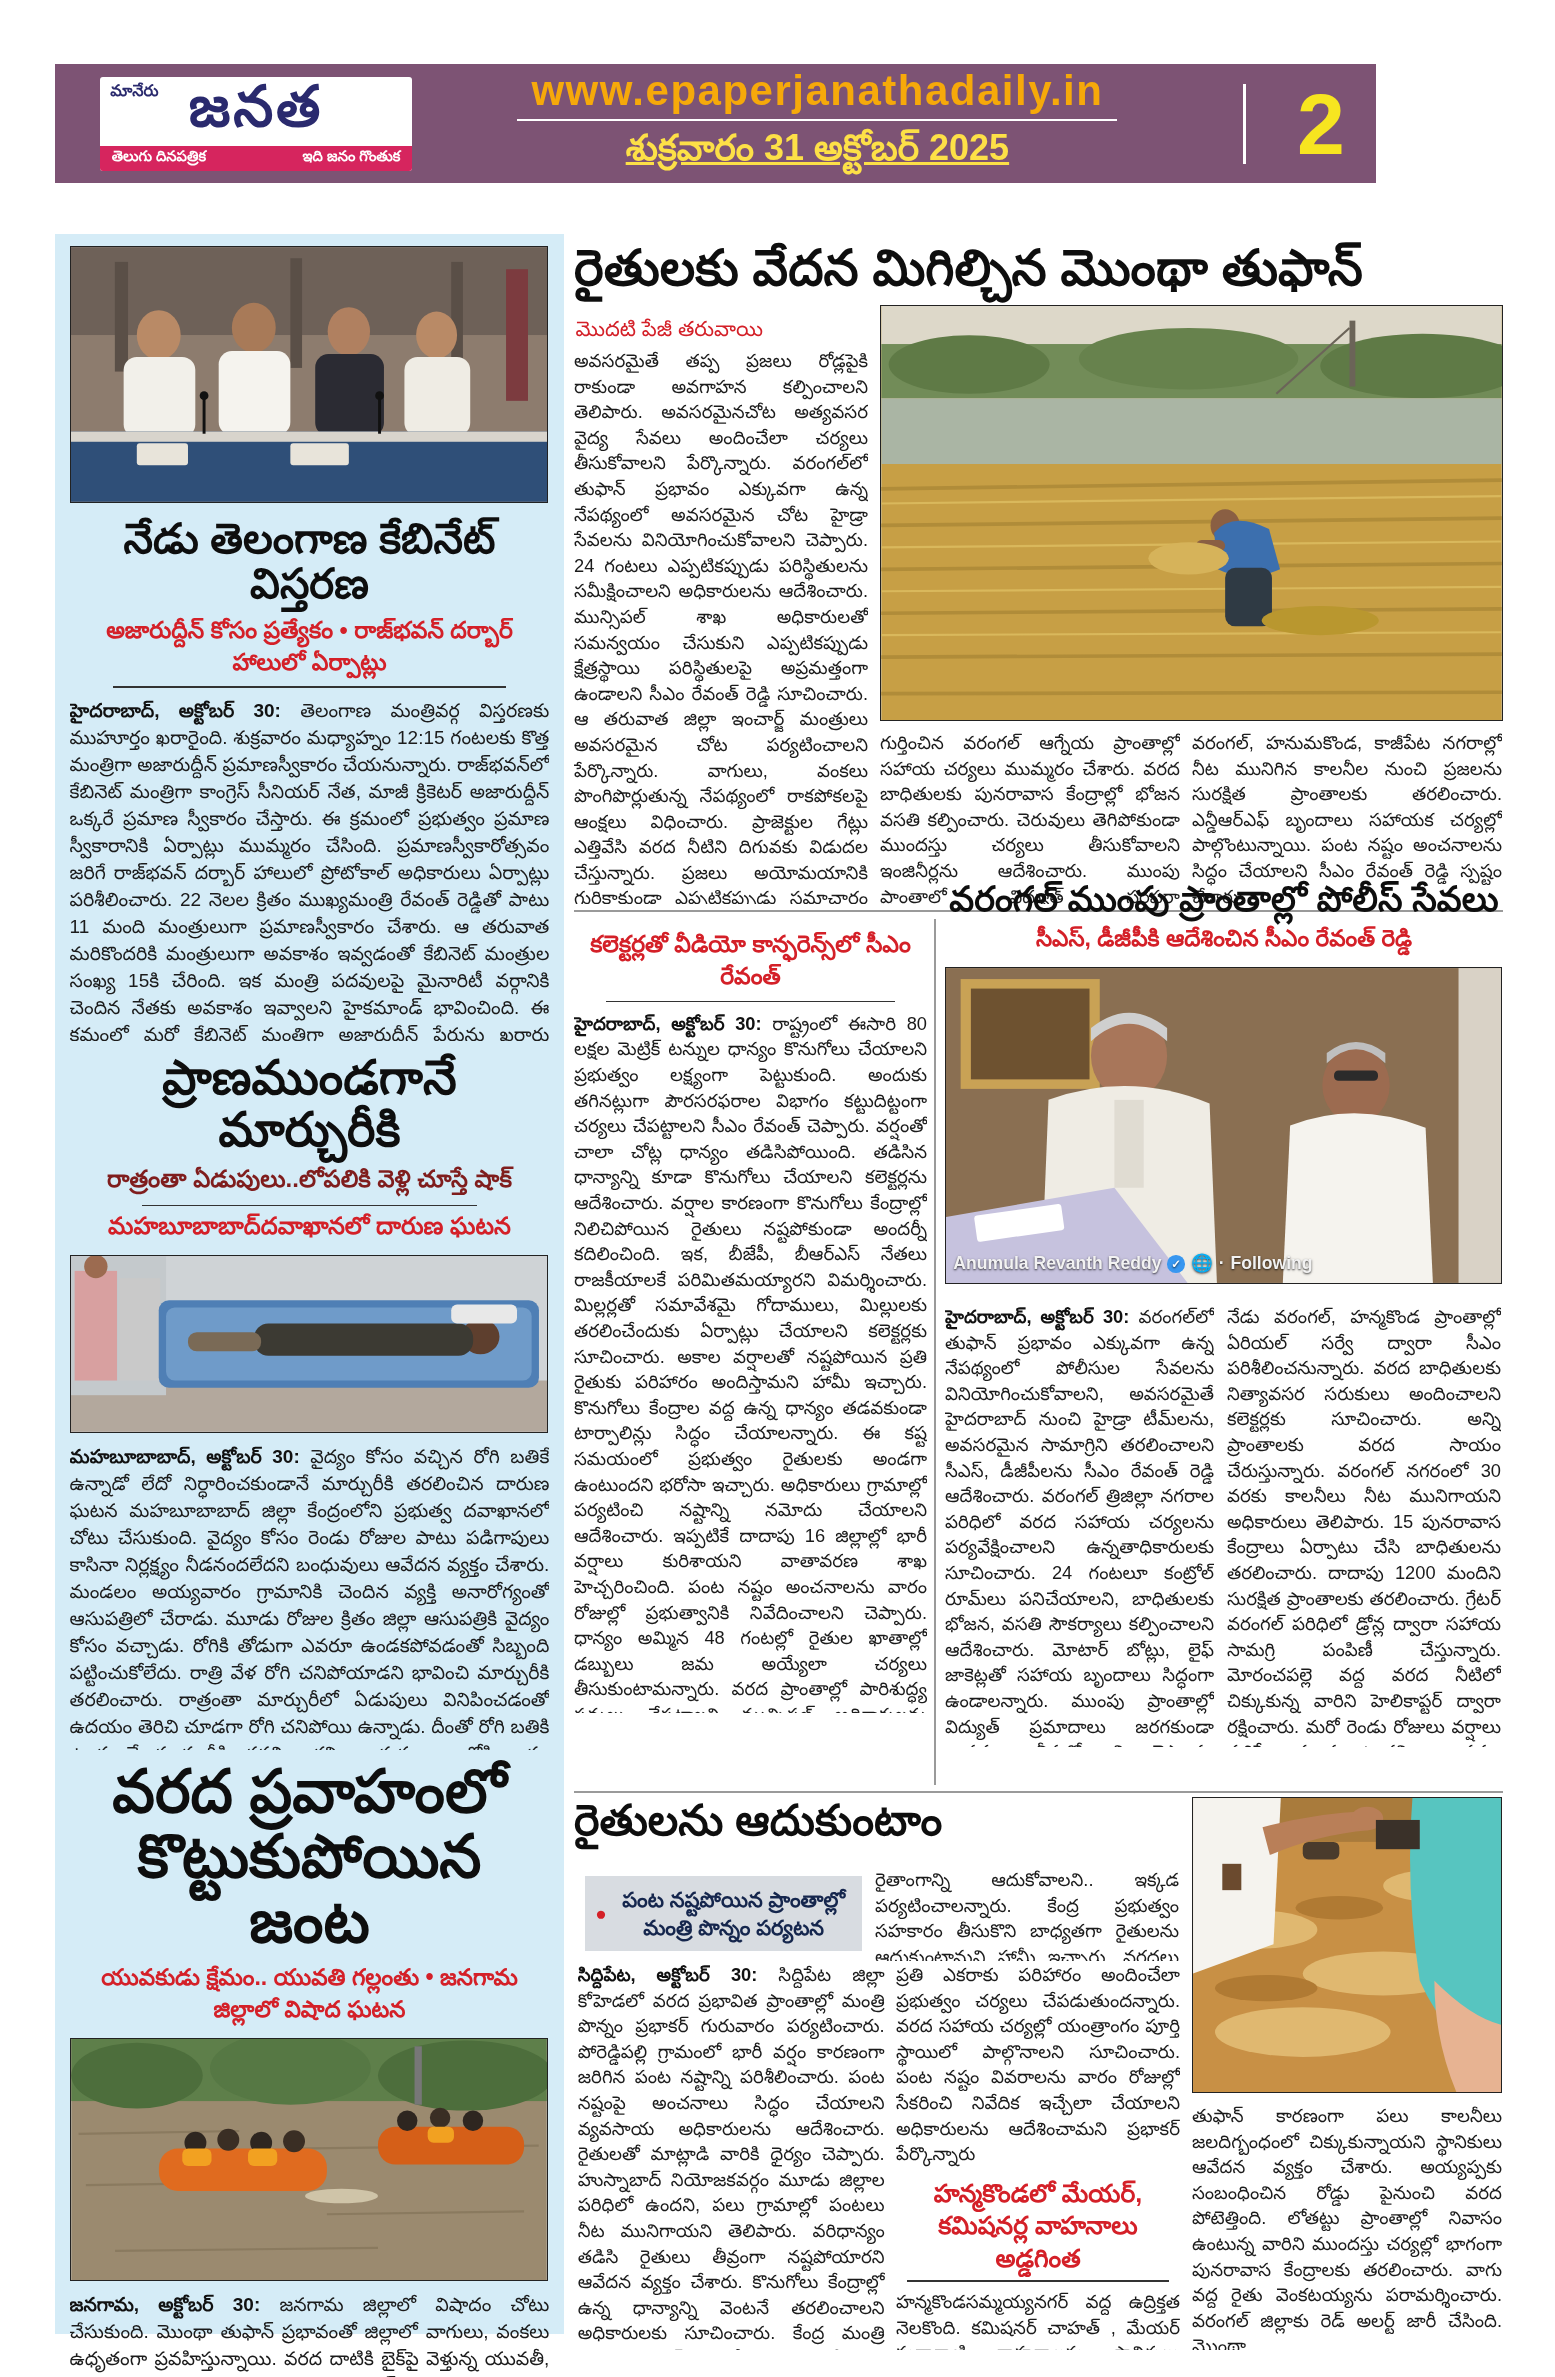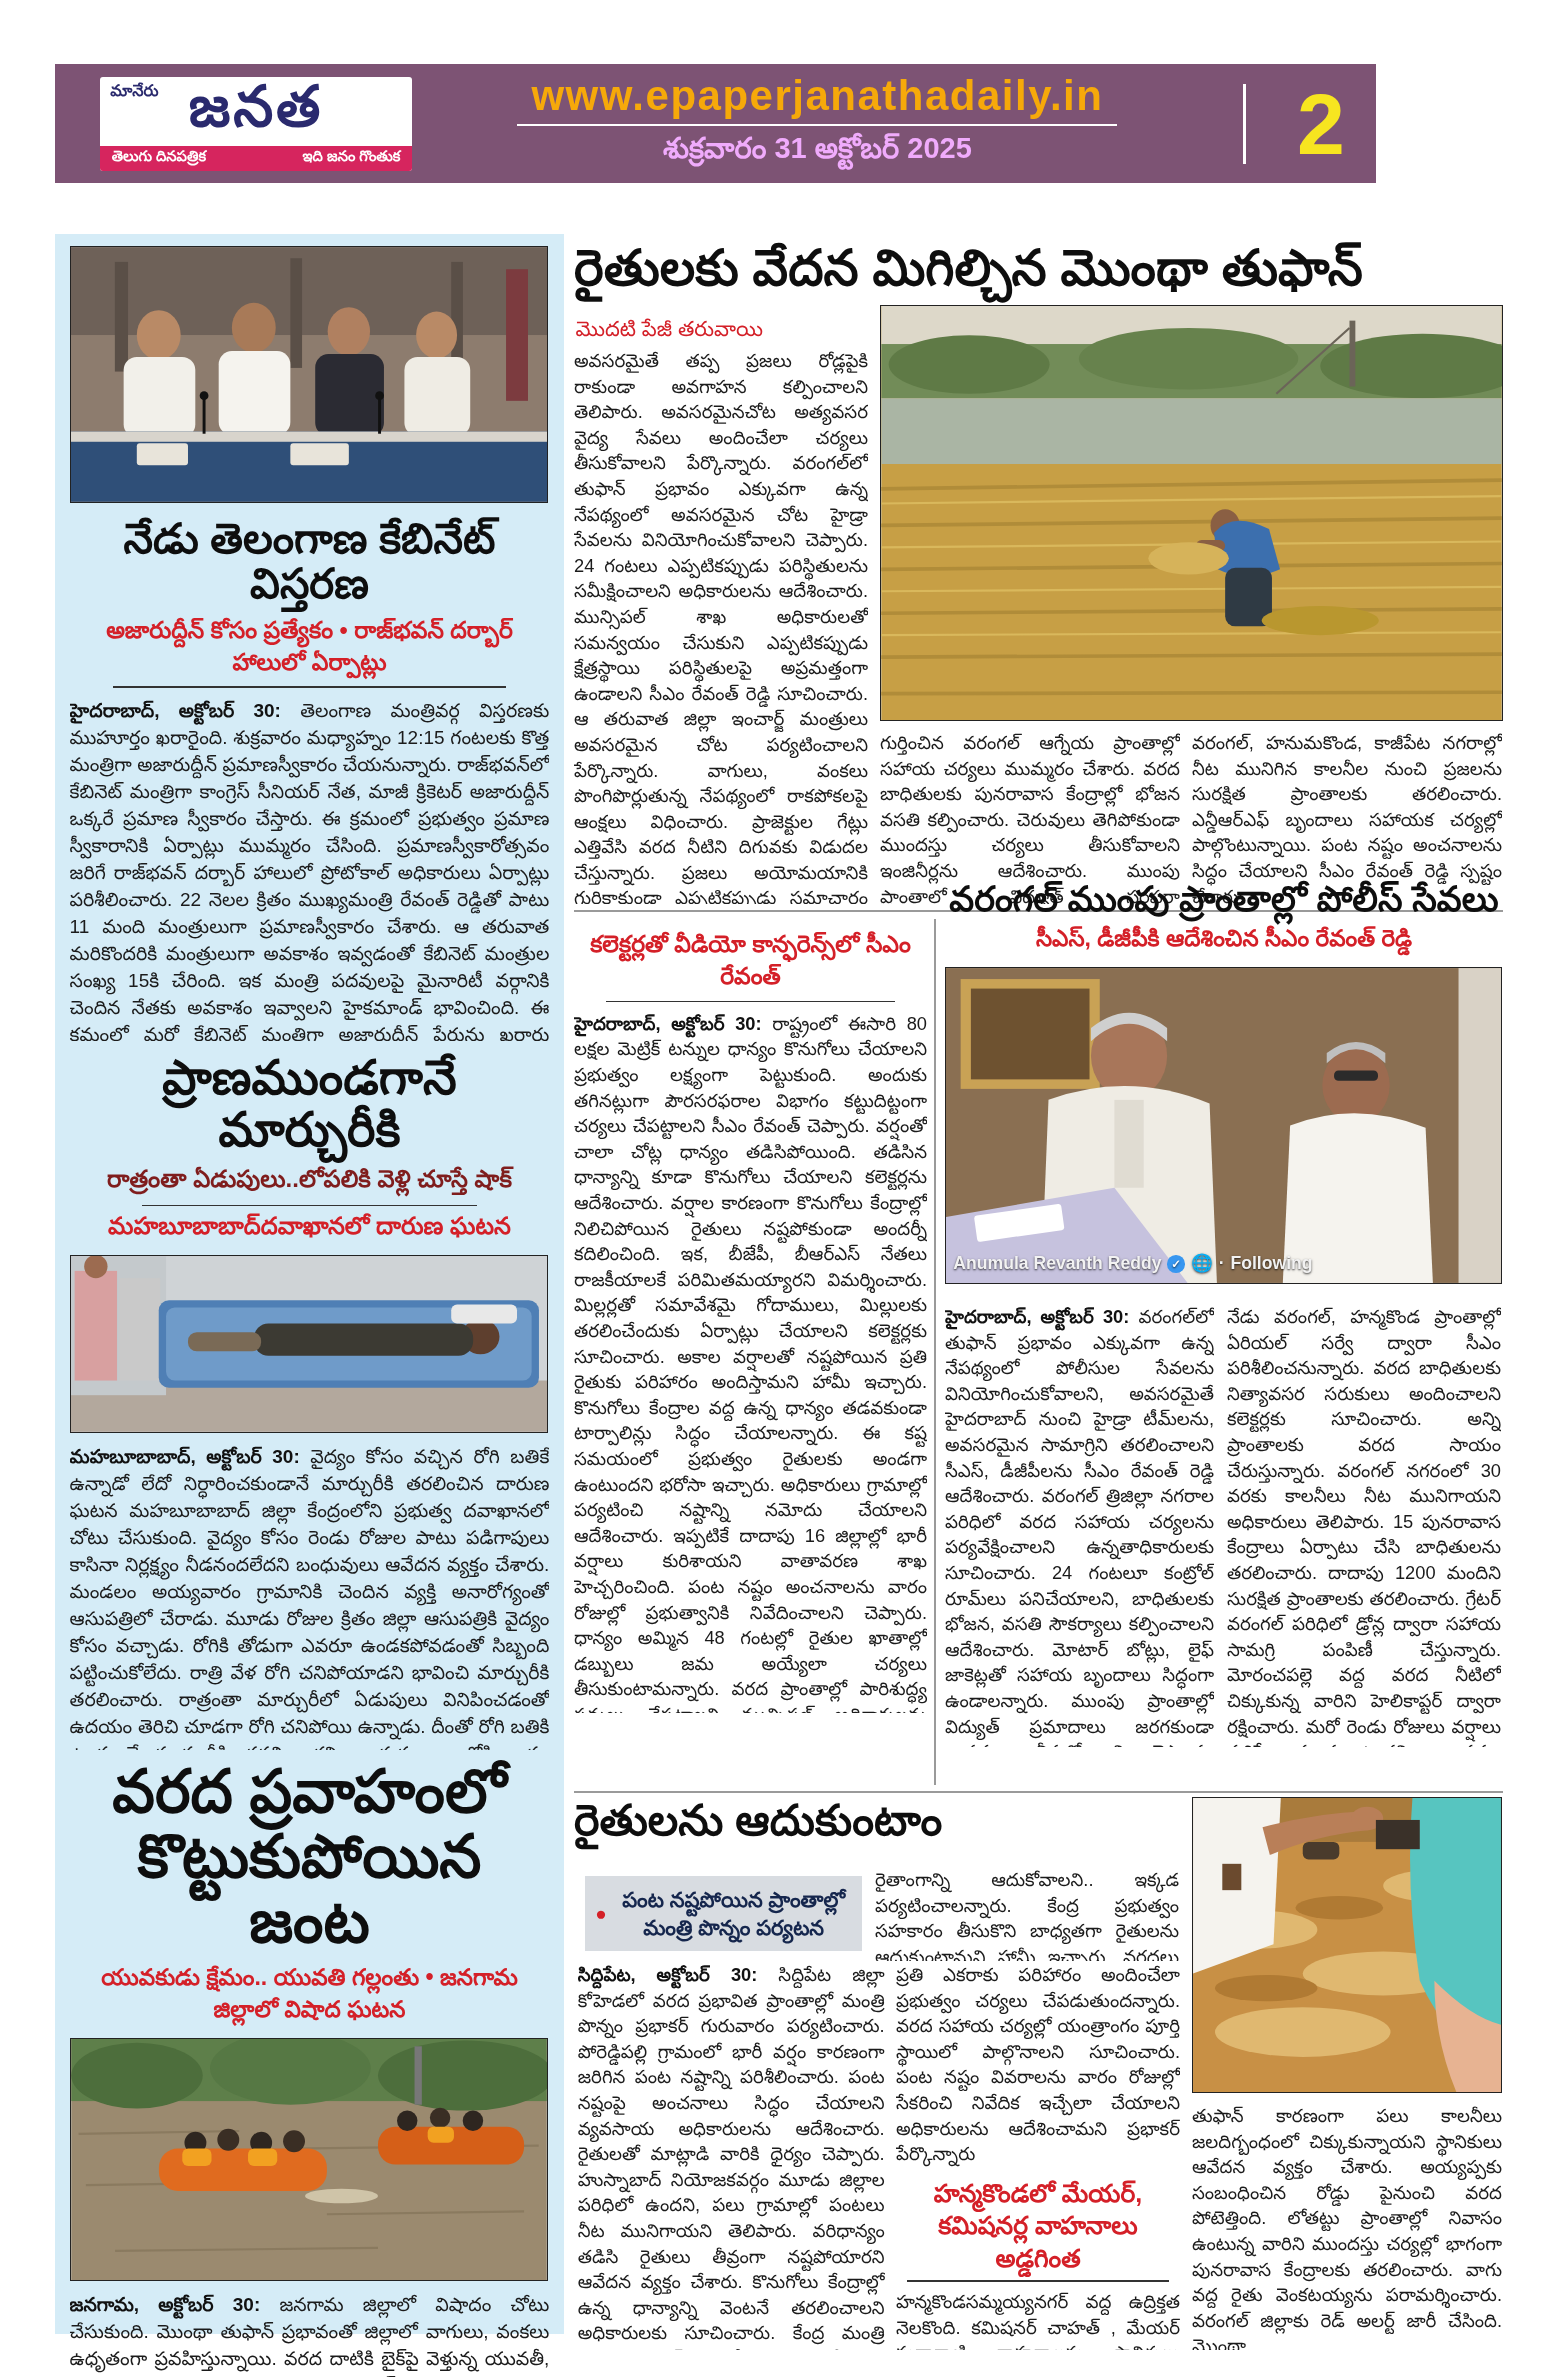--- a/index.html
+++ b/index.html
@@ -13,21 +13,21 @@
     position:relative;overflow:hidden;flex:0 0 auto;}
   #logo-top{position:absolute;left:10.2px;top:5.9px;font-size:16px;font-weight:bold;color:#2a2a6e;}
   #logo-title{position:absolute;left:0;right:0;top:1.5px;text-align:center;font-size:57px;
     font-weight:bold;color:#2a2a6e;line-height:1.0;letter-spacing:2.9px;}
   #logo-strip{position:absolute;left:0;right:0;bottom:0;height:25px;background:#d6255e;color:#fff;
     font-size:14.6px;font-weight:bold;display:flex;justify-content:space-between;align-items:center;
     padding:0 11.7px;}
   #head-center{flex:1;display:flex;flex-direction:column;align-items:center;justify-content:center;height:100%;}
   #head-url{font-size:42px;font-weight:bold;color:#f6a90a;letter-spacing:1.5px;line-height:1.0;}
   #head-rule{width:600px;height:2.2px;background:#ffffff;margin:7.3px 0 5.9px 0;}
-  #head-date{font-size:29px;font-weight:bold;color:#f0abfc;}
+  #head-date{font-size:36px;font-weight:bold;color:#fde047;text-decoration:underline;}
   #head-vrule{width:2.2px;height:80px;background:#ffffff;margin:0 20.5px;}
   #page-num{width:110px;text-align:center;font-size:86px;font-weight:bold;color:#f7e520;line-height:1;}
   
   .headline{font-weight:bold;color:#0e0e0e;text-align:center;line-height:1.08;}
   .subred{color:#d42028;font-weight:bold;text-align:center;}
   .subblue{color:#7f1d1d;font-weight:bold;text-align:center;}
   .subrule{height:1.5px;background:#333;margin:5.9px auto 0 auto;width:82%;}
   .body{font-size:19px;line-height:27px;text-align:justify;color:#1b1b1b;overflow:hidden;}
   .dateline{font-weight:bold;color:#111;}
   .hline{background:#9a9a9a;height:1.5px;}

